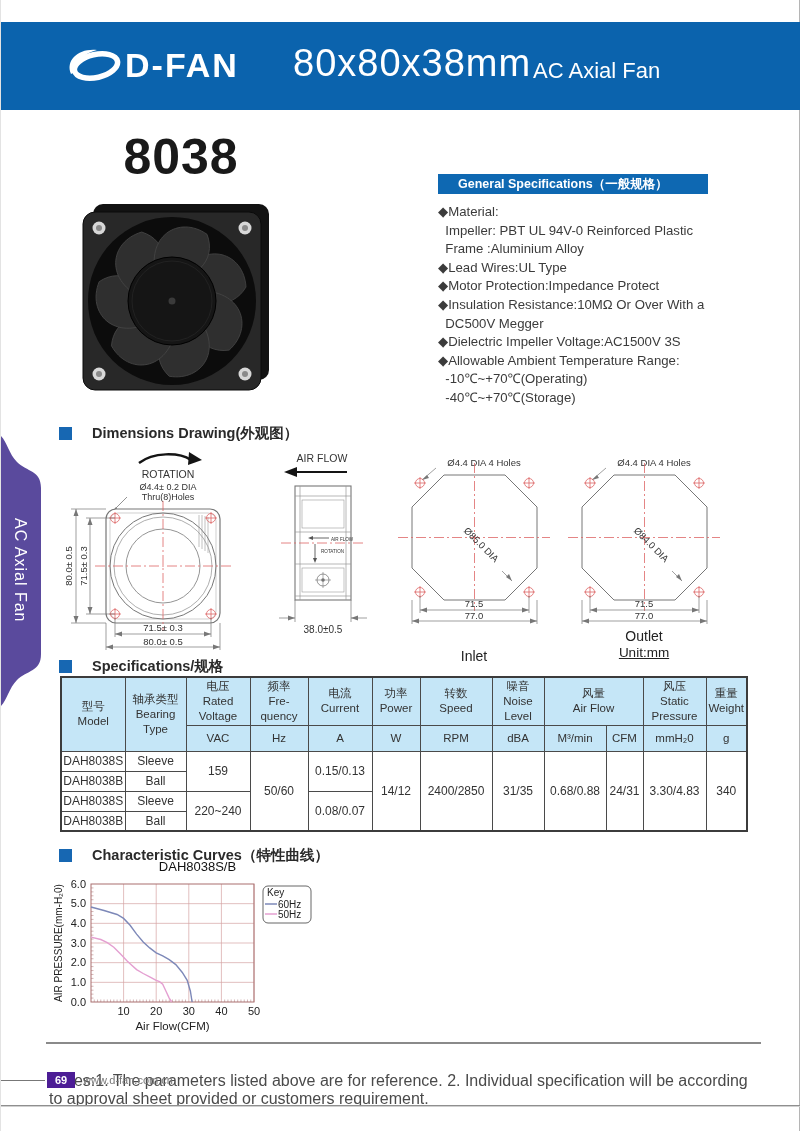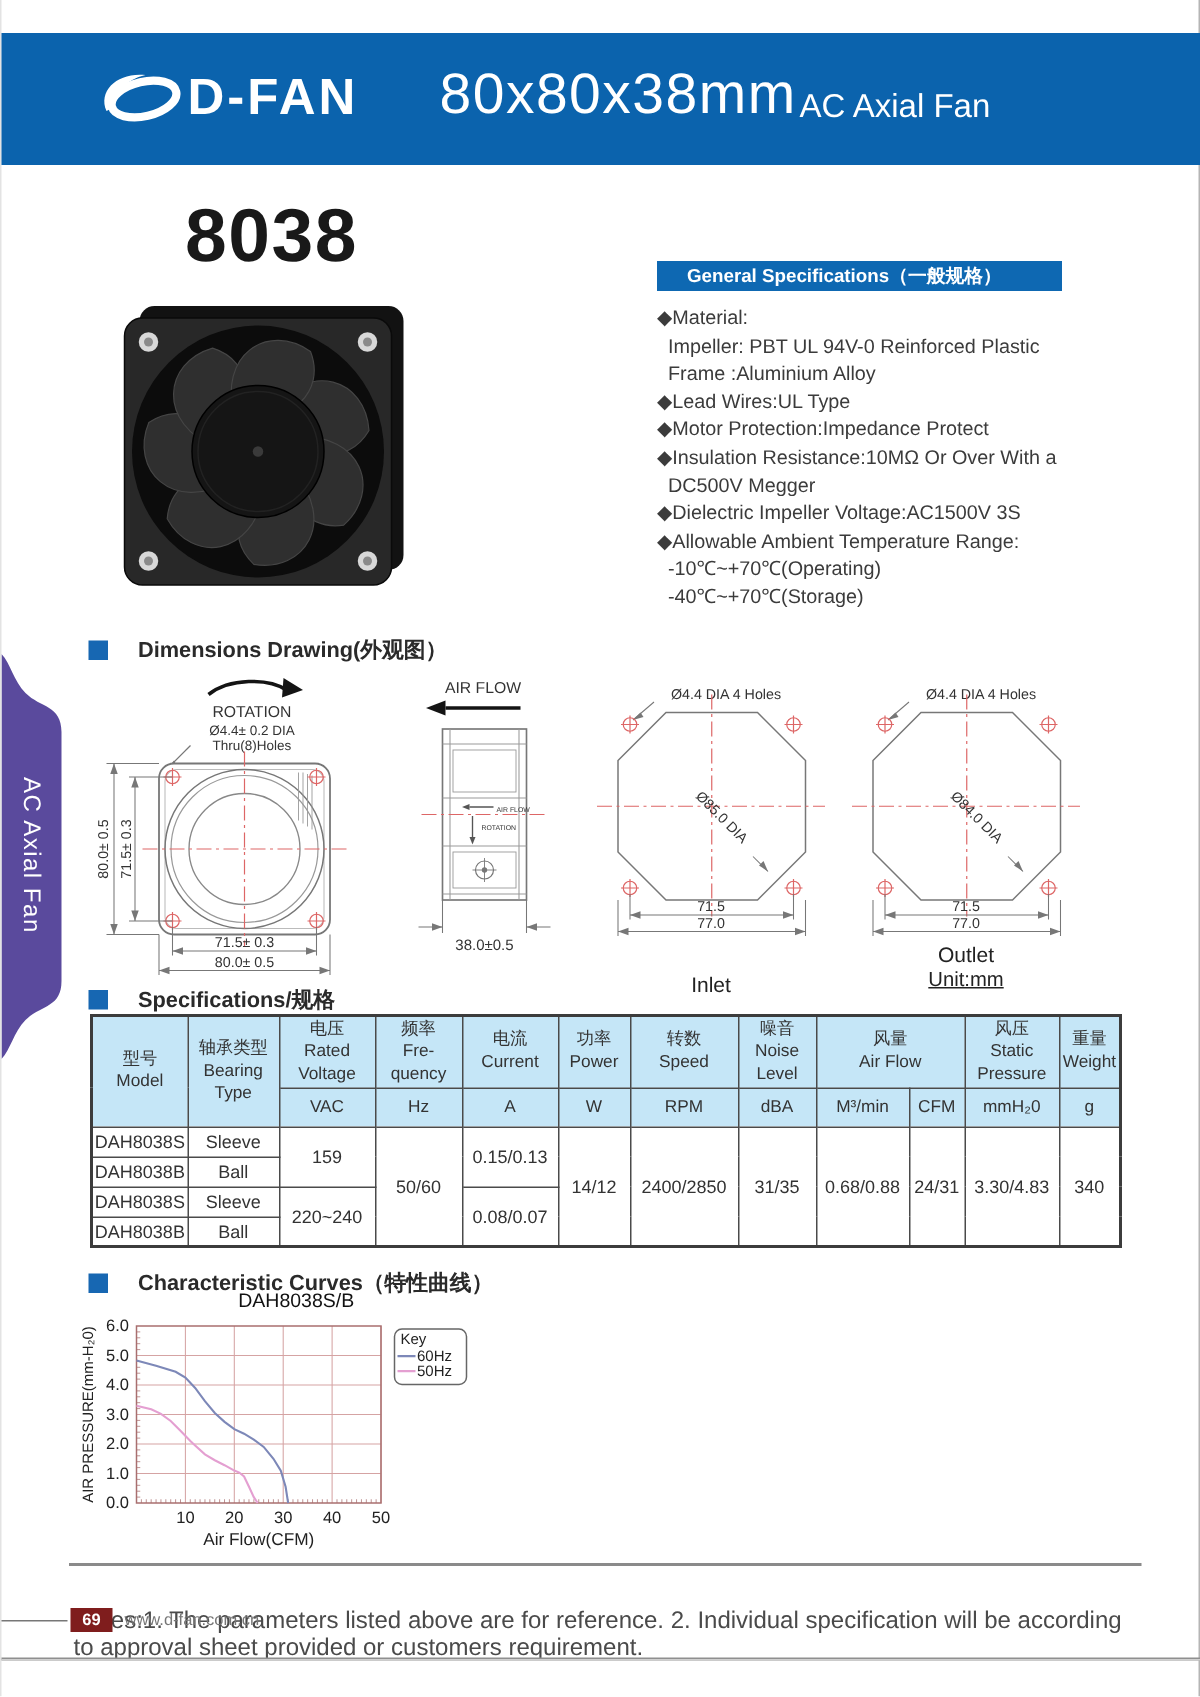--- a/index.html
+++ b/index.html
@@ -61,21 +61,21 @@
   .spec-table tbody td { height:20px; background:#fff; }
 
   
   .chart { position:absolute; left:50px; top:856px; }
   .chart svg text { font-family:"Liberation Sans", sans-serif; }
 
   
   .sep1 { position:absolute; left:45px; top:1042px; width:715px; height:2px; background:#8a8a8a; }
   .notes { position:absolute; left:48px; top:1072px; width:712px; font-size:16px; color:#4a4a4a; }
   .badge-rule { position:absolute; left:0; top:1080px; width:44px; height:1px; background:#777; }
-  .page-badge { position:absolute; left:46px; top:1072px; width:28px; height:16px; background:#7f1d1d;
+  .page-badge { position:absolute; left:46px; top:1072px; width:28px; height:16px; background:#4c1d95;
     color:#fff; font-size:11px; font-weight:bold; text-align:center; line-height:16px; }
   .website { position:absolute; left:82px; top:1074px; font-size:11px; color:#767676; }
   .sep2 { position:absolute; left:0; top:1105px; width:800px; height:2px; background:#8f8f8f; border-bottom:1px solid #d0d0d0; }
 </style>
 </head>
 <body>
 
 <div class="page">
 
   <div class="top-banner">

